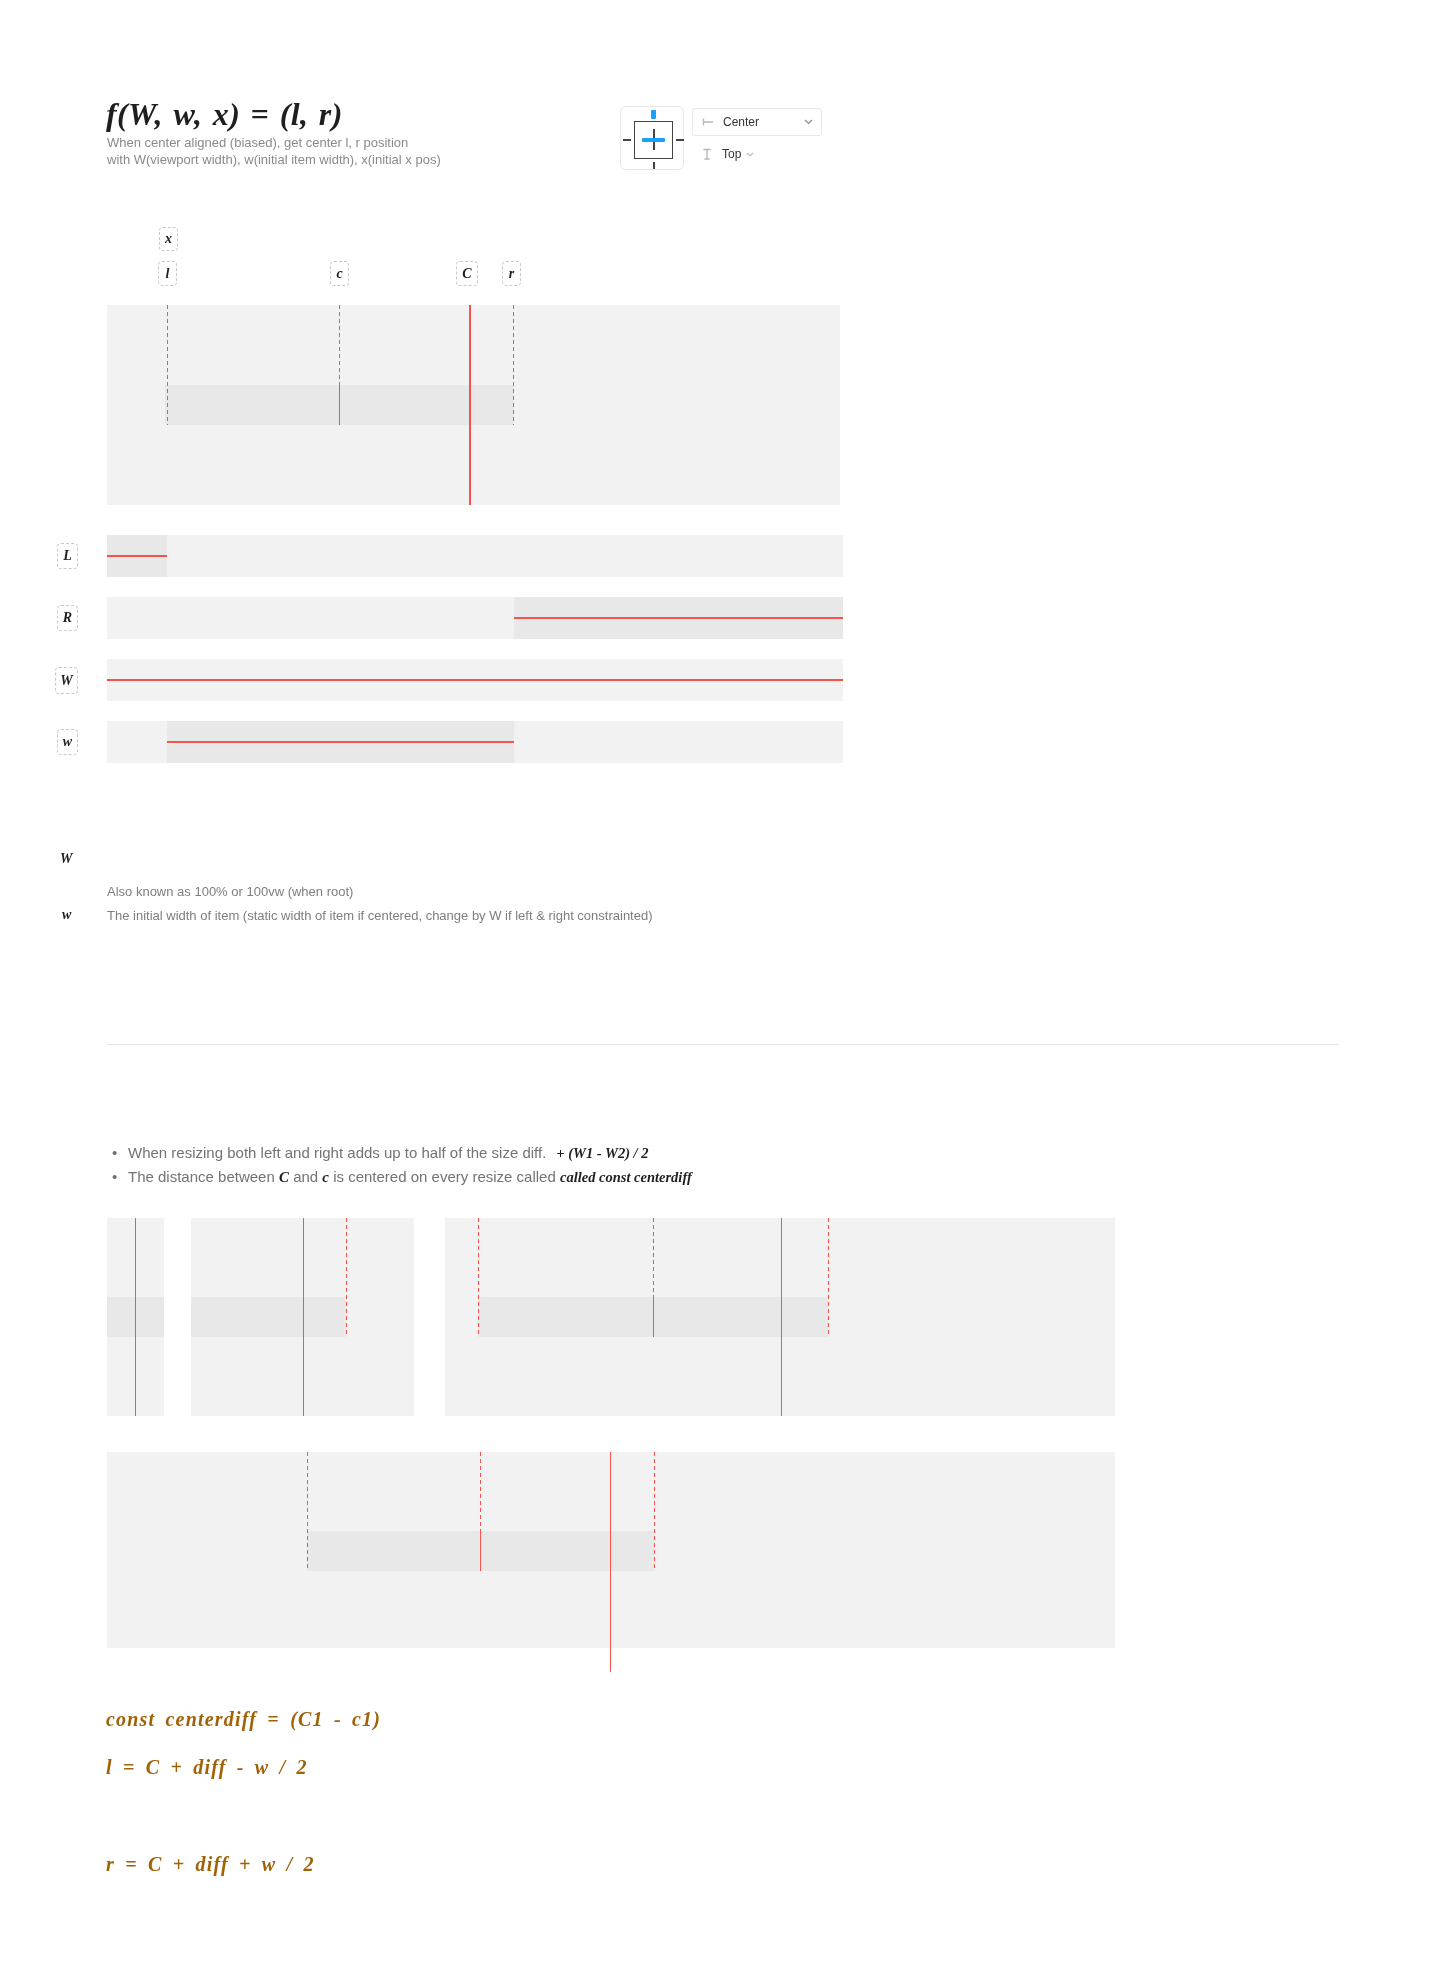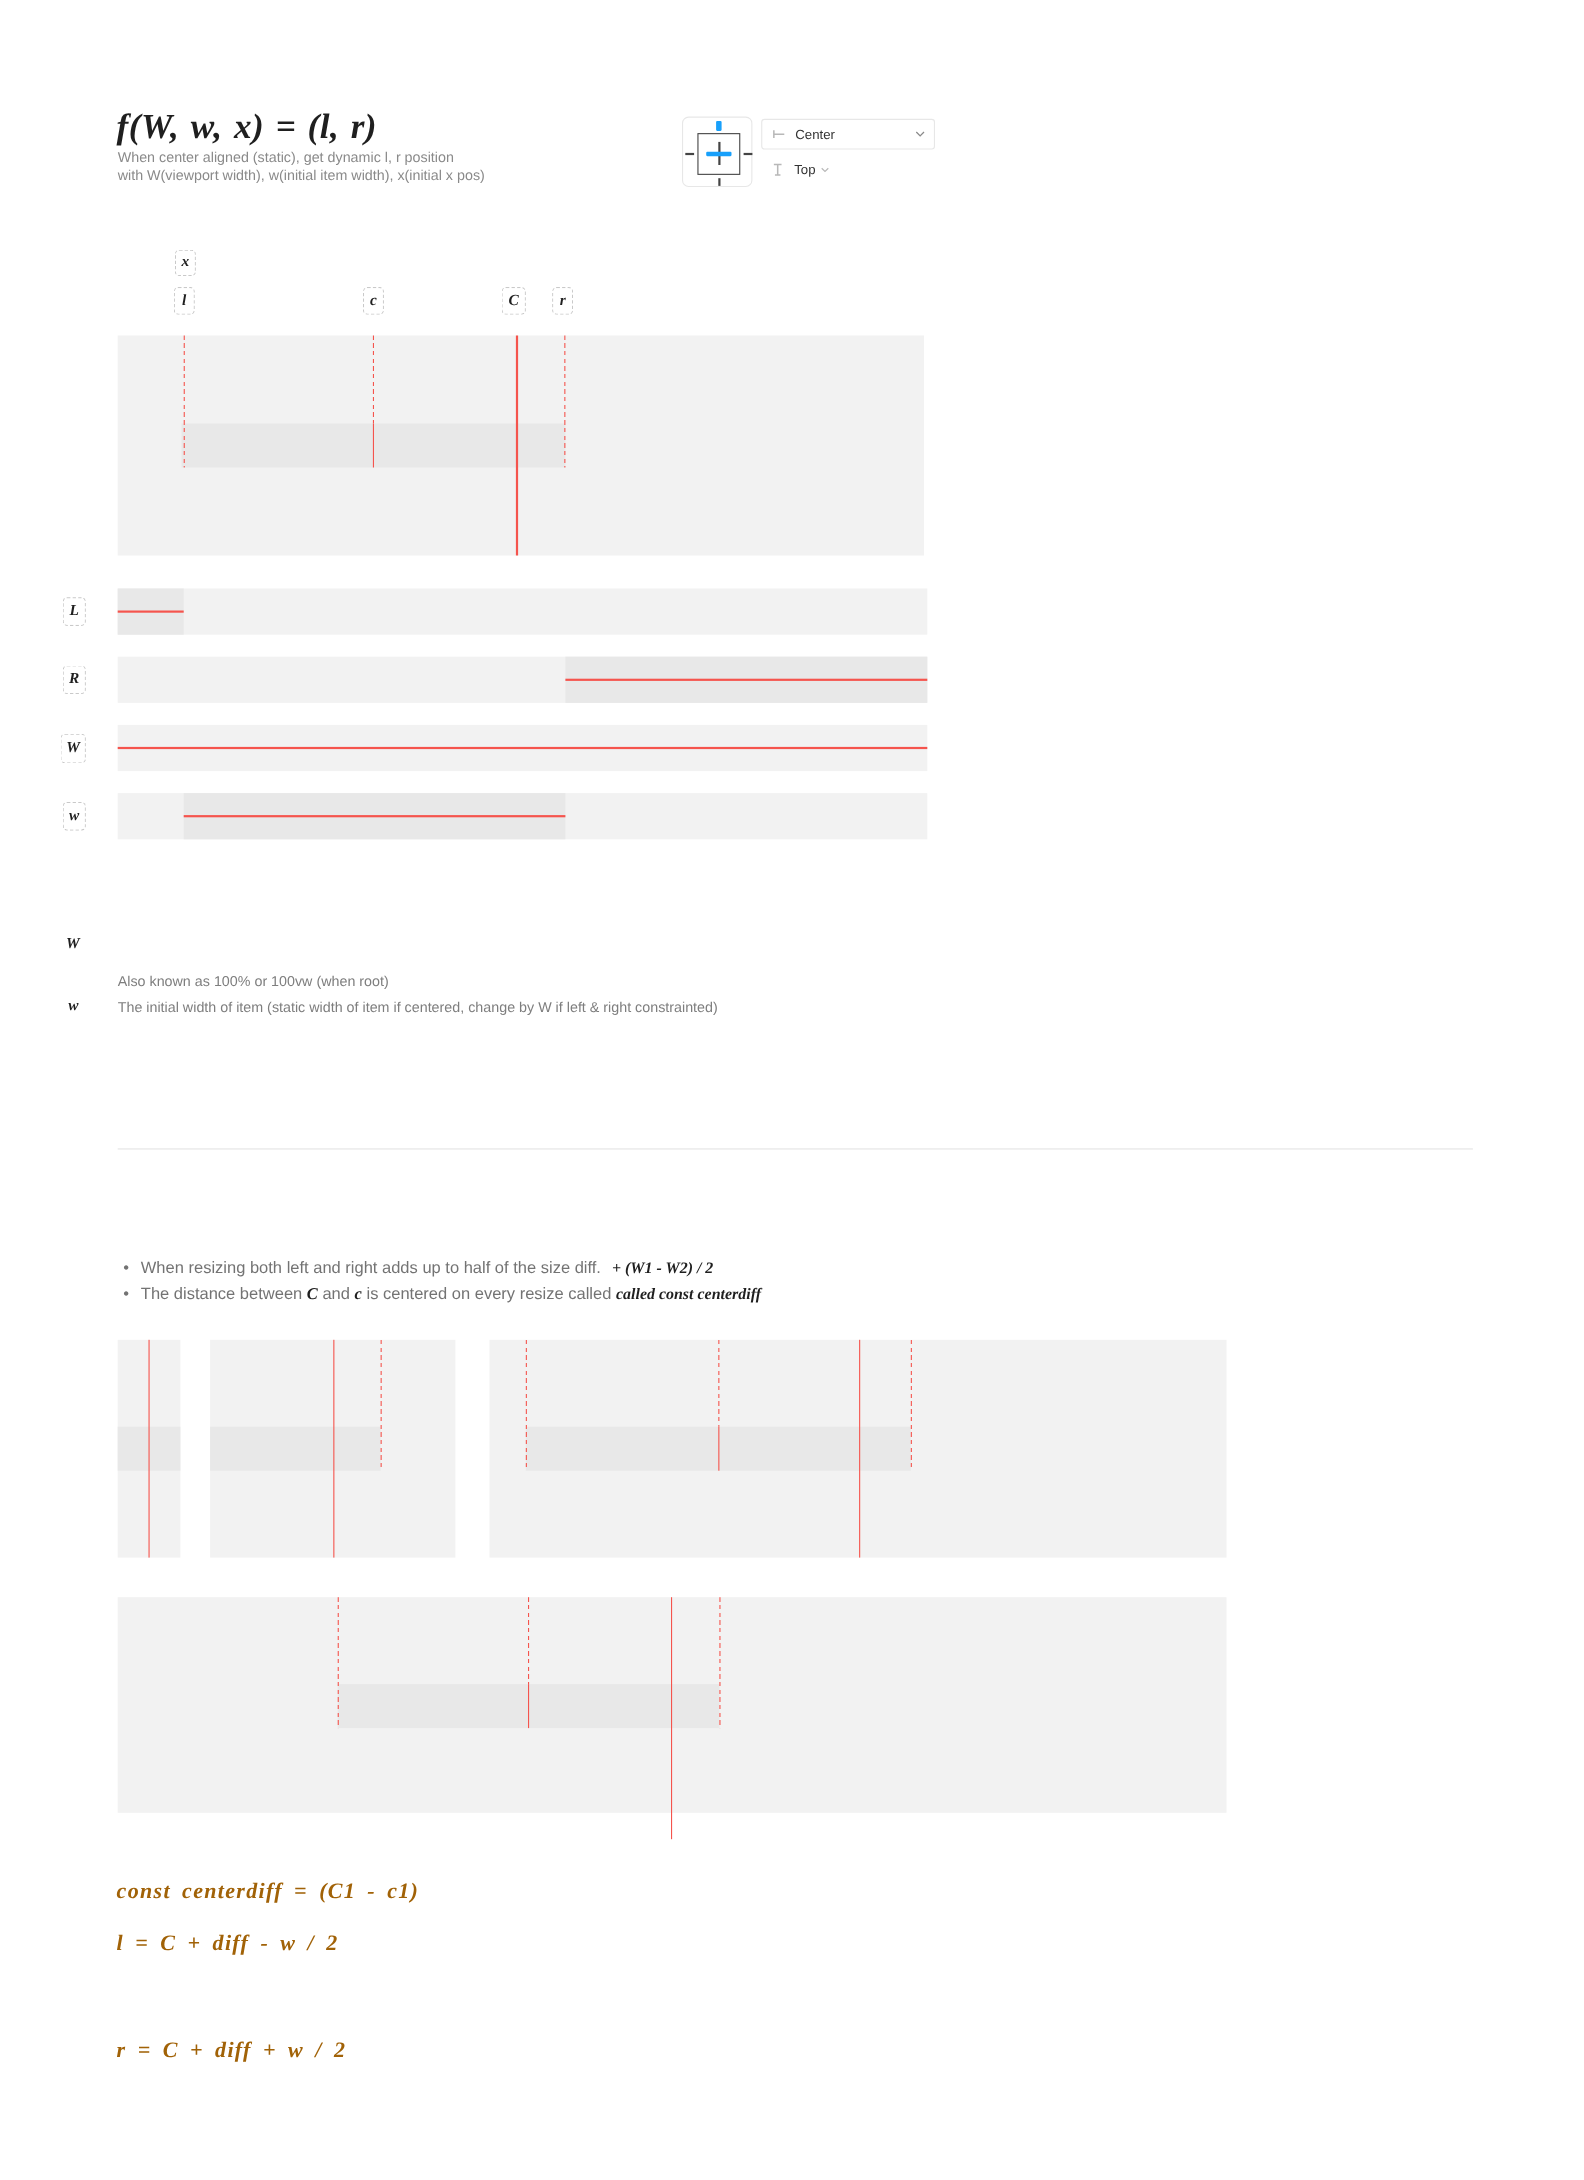--- a/index.html
+++ b/index.html
@@ -52,40 +52,40 @@
   }
   .dd-label{margin-left:8px;}
   .dd-chevron{margin-left:auto;display:flex;align-items:center;}
   .plainrow{position:absolute;display:flex;align-items:center;font-size:12px;color:#333;}
 </style>
 </head>
 <body>
 
 <div class="abs serifmath title" style="left:106px;top:96px;">f(W, w, x) = (l, r)</div>
 <div class="abs subtitle" style="left:107px;top:134px;">
-  <div>When center aligned (static), get dynamic l, r position</div>
+  <div>When center aligned (biased), get center l, r position</div>
   <div>with W(viewport width), w(initial item width), x(initial x pos)</div>
 </div>
 
 <div class="cw-box" style="left:620px;top:106px;width:64px;height:64px;">
   <div class="cw-square" style="left:13px;top:14px;width:39px;height:38px;"></div>
 
   <div class="cw-blue" style="left:30px;top:3px;width:5px;height:9px;"></div>
 
   <div class="cw-tick" style="left:32px;top:55px;width:1.5px;height:7px;"></div>
 
   <div class="cw-tick" style="left:2px;top:32px;width:8px;height:1.5px;"></div>
 
   <div class="cw-tick" style="left:55px;top:32px;width:8px;height:1.5px;"></div>
 
   <div class="cw-tick" style="left:32px;top:22px;width:1.5px;height:21px;"></div>
   <div class="cw-blue" style="left:21px;top:30.5px;width:23px;height:4.5px;"></div>
 </div>
 
-<div class="dropdown" style="left:692px;top:108px;width:158px;height:28px;">
+<div class="dropdown" style="left:692px;top:108px;width:130px;height:28px;">
   <span style="display:flex;">
     <svg width="14" height="14" viewBox="0 0 14 14">
         <path d="M2.5 3.5 V10.5 M2.5 7 H12" stroke="#b8b8b8" stroke-width="1.4" fill="none"></path>
       </svg>
   </span>
   <span class="dd-label">Center</span>
   <span class="dd-chevron">
     <svg width="9" height="6" viewBox="0 0 9 6">
         <path d="M1 1 L4.5 4.5 L8 1" stroke="#8a8a8a" stroke-width="1.2" fill="none"></path>
       </svg>

